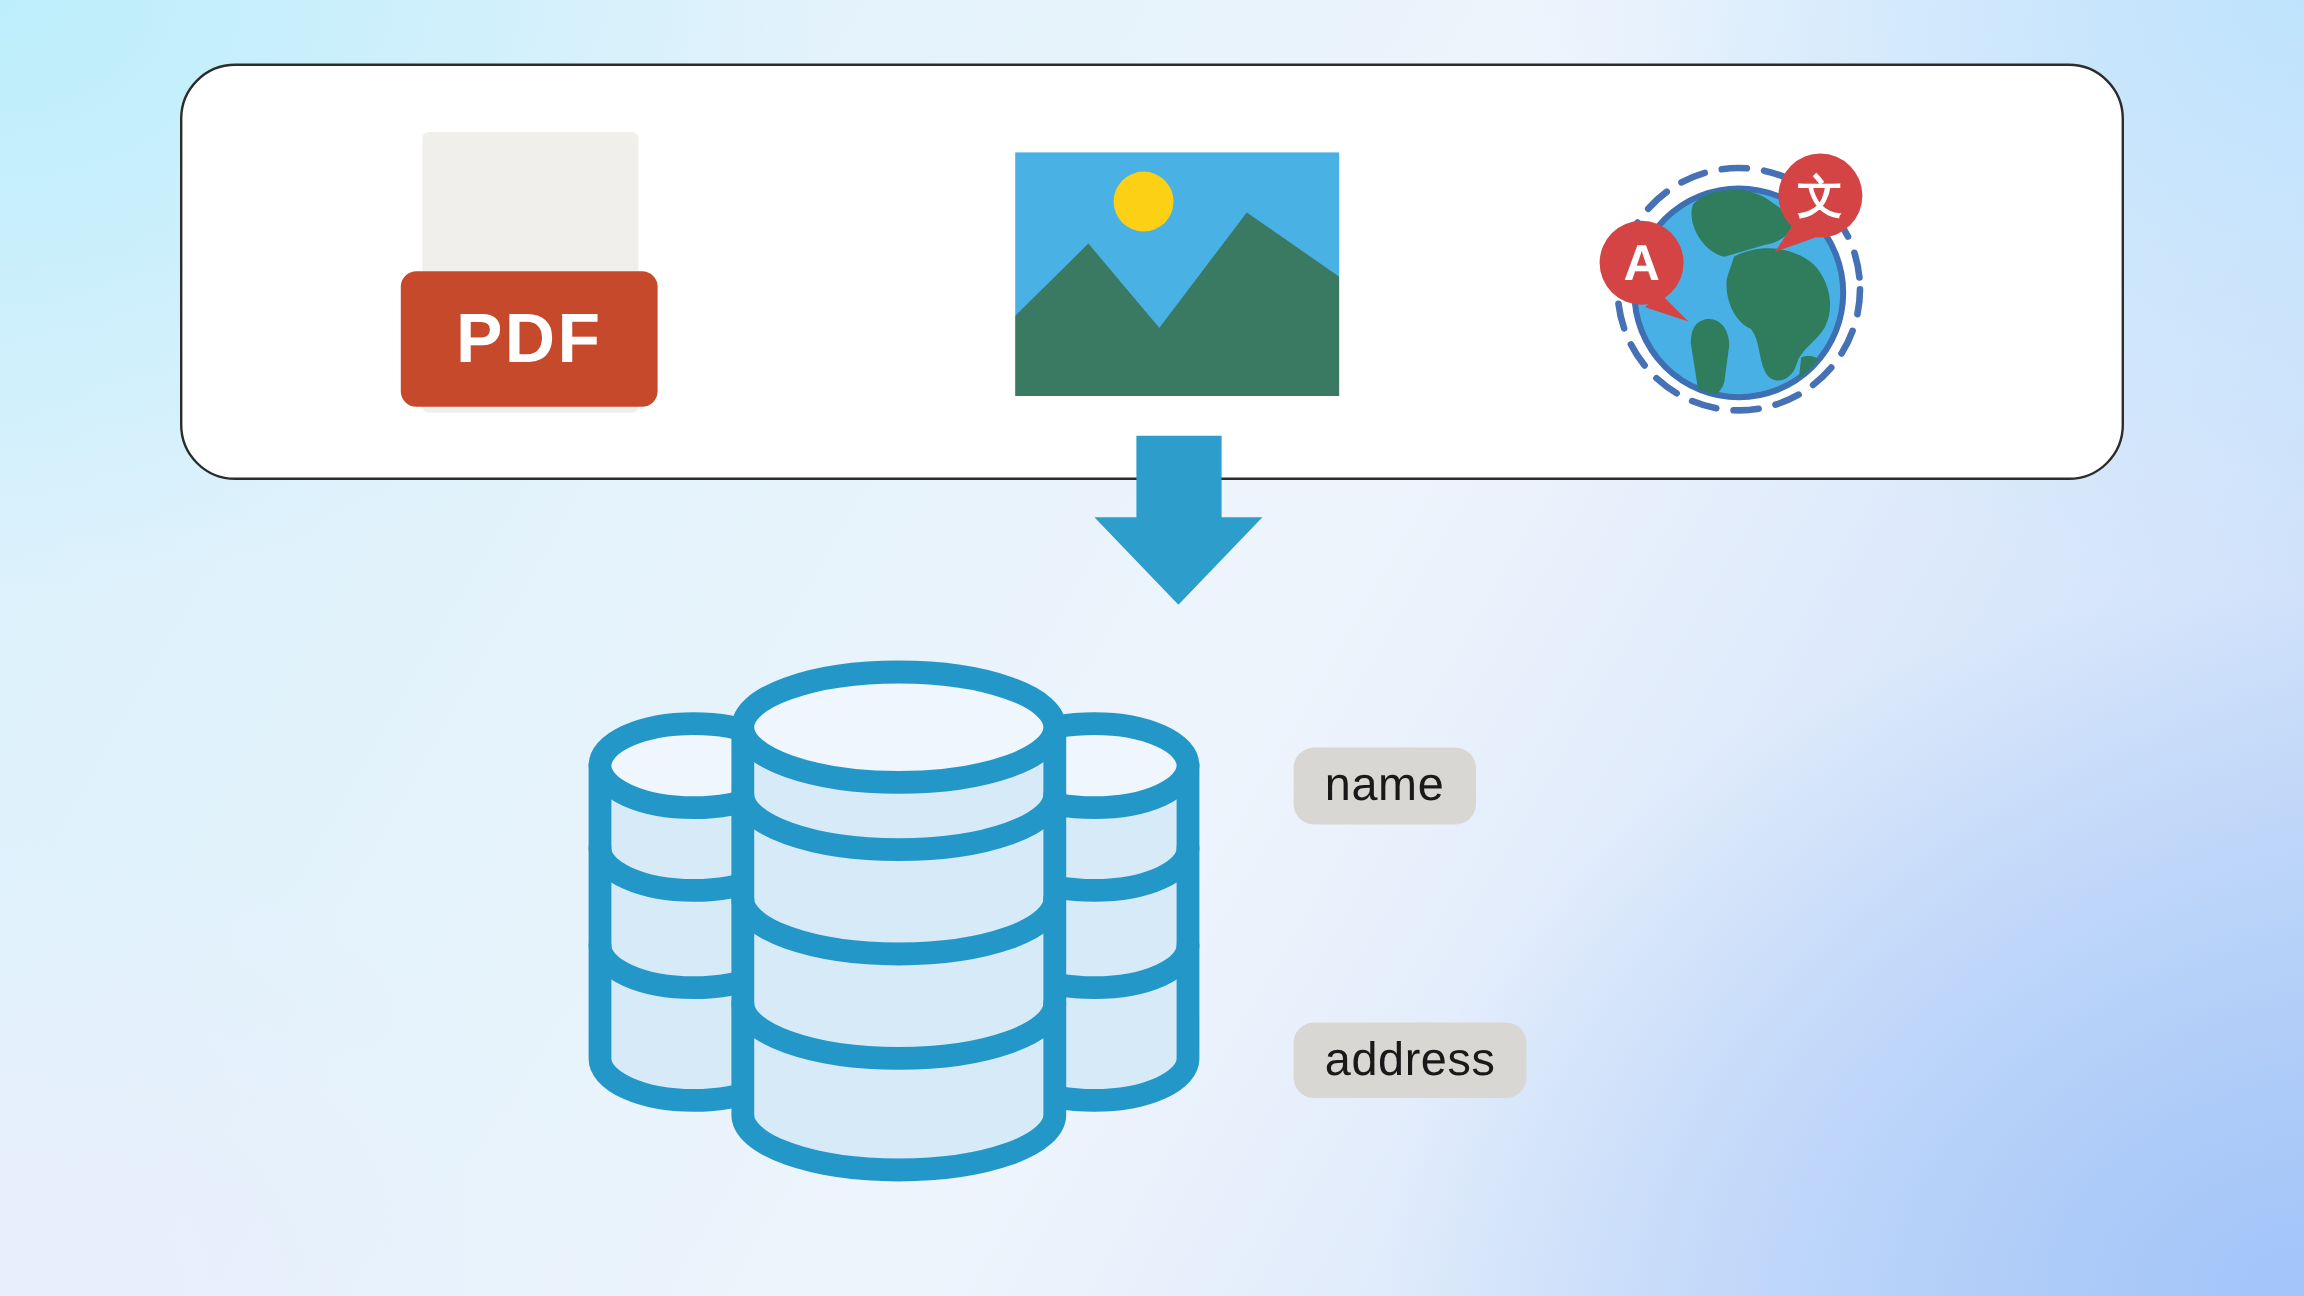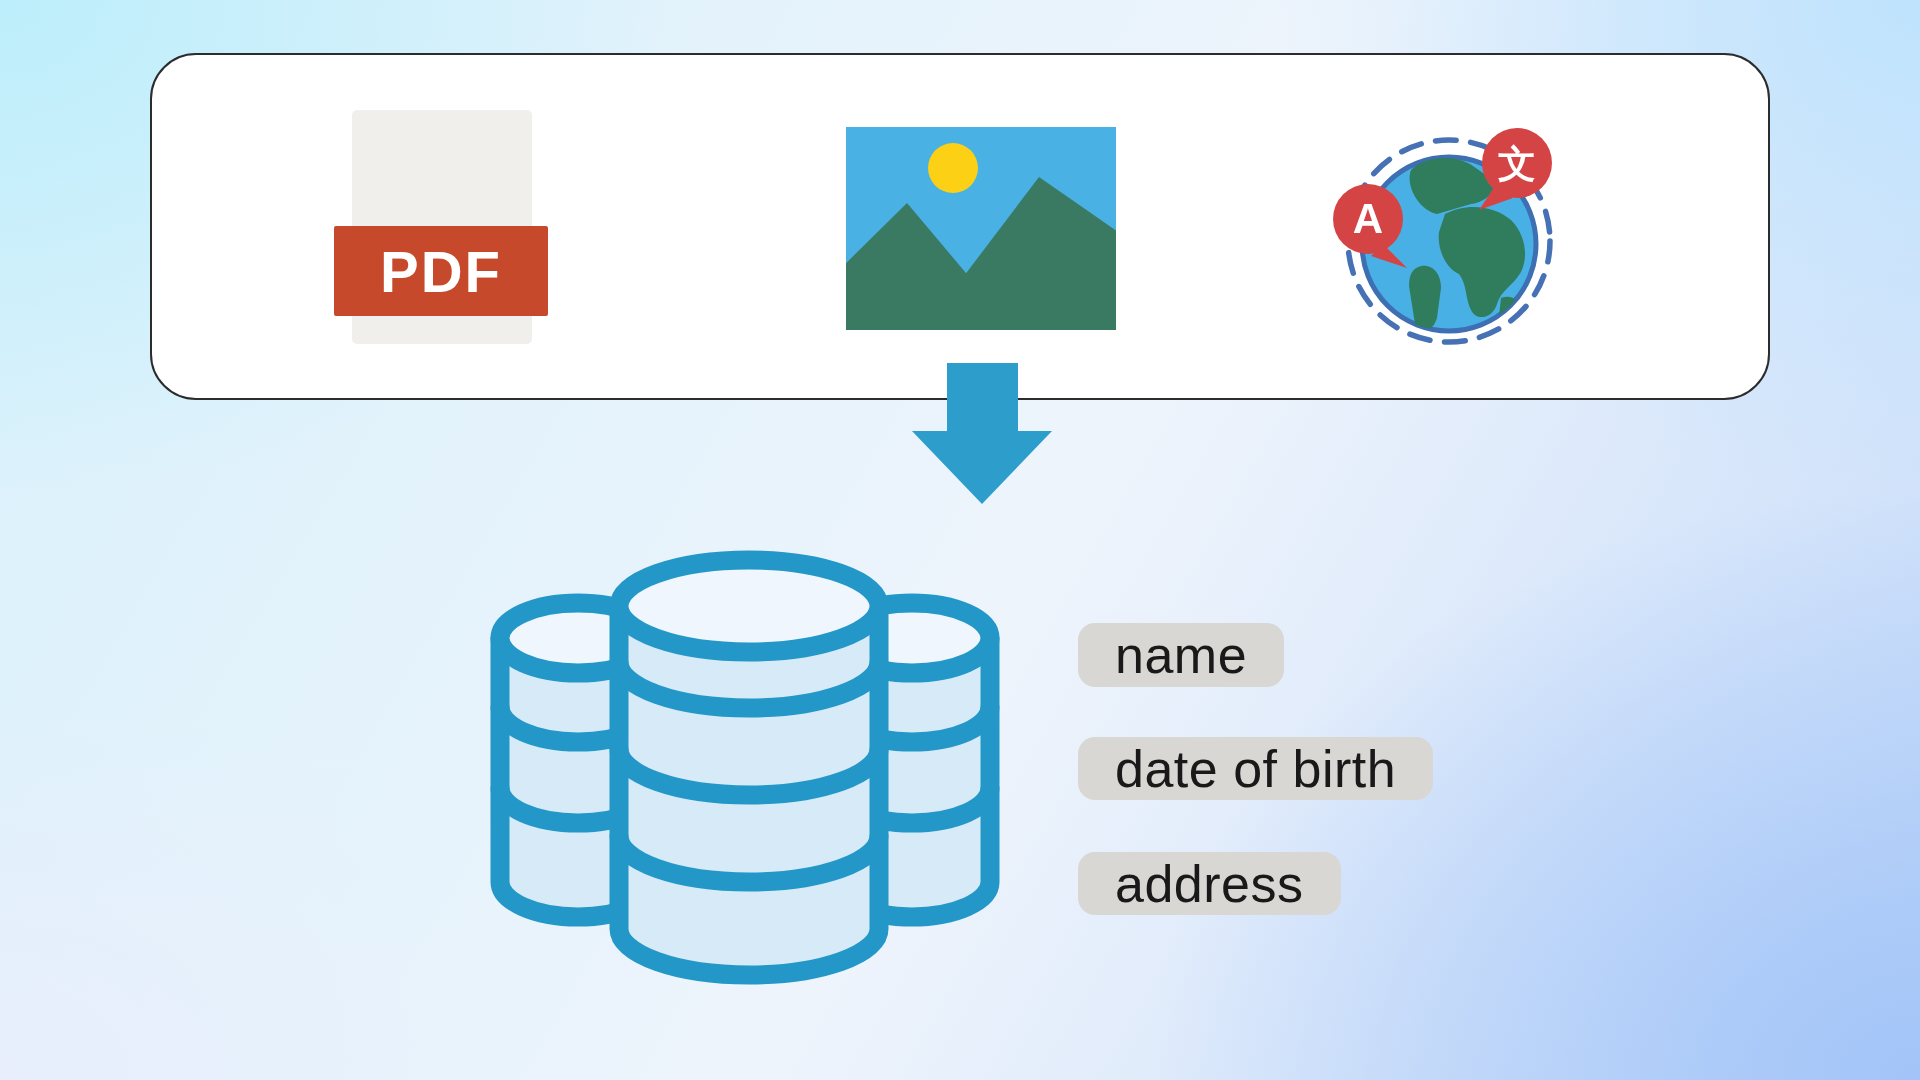--- a/index.html
+++ b/index.html
@@ -17,39 +17,39 @@
   .panel{
     position:absolute;left:150px;top:53px;width:1620px;height:347px;
     background:#ffffff;border:2px solid #2c2c2c;border-radius:46px;
     box-sizing:border-box;
   }
   
   .pdf{position:absolute;left:334px;top:110px;width:230px;height:234px;}
   .pdf-paper{position:absolute;left:18px;top:0;width:180px;height:234px;background:#f0efec;border-radius:5px;}
   .pdf-line{position:absolute;left:40px;width:136px;height:10px;border-radius:5px;background:#c6492c;}
   .pdf-banner{
-    position:absolute;left:0;top:116px;width:214px;height:90px;background:#c6492c;border-radius:2px;
+    position:absolute;left:0;top:116px;width:214px;height:113px;background:#c6492c;border-radius:13px;
     display:flex;align-items:center;justify-content:center;
   }
   .pdf-banner span{color:#ffffff;font-size:58px;font-weight:800;letter-spacing:2px;}
   
   .pic{position:absolute;left:846px;top:127px;width:270px;height:203px;background:#49b1e4;overflow:hidden;}
   .pic-sun{position:absolute;left:82px;top:16px;width:50px;height:50px;border-radius:50%;background:#fcd015;}
   .pic-mtns{position:absolute;left:0;top:0;}
   
   .globe{position:absolute;left:1325px;top:118px;width:240px;height:240px;}
   
   .arrow{position:absolute;left:910px;top:363px;z-index:5;}
   
   .db{position:absolute;left:485px;top:540px;}
   
   .pill{
     position:absolute;display:inline-flex;align-items:center;
-    height:63px;padding:0 37px;border-radius:17px;background:#d8d7d4;
-    color:#191919;font-size:52px;letter-spacing:0.5px;white-space:nowrap;
+    height:63px;padding:0 26px;border-radius:17px;background:#d8d7d4;
+    color:#191919;font-size:39px;letter-spacing:0.5px;white-space:nowrap;
   }
   .pill-name{left:1078px;top:623px;height:64px;}
   .pill-dob{left:1078px;top:737px;}
   .pill-address{left:1078px;top:852px;align-items:center;}
 </style>
 </head>
 <body>
 
 <div class="stage">
 
@@ -133,20 +133,17 @@
         <path d="M134,209 A130 46 0 0 0 394,209" fill="none"></path>
         <path d="M134,296 A130 46 0 0 0 394,296" fill="none"></path>
         <ellipse cx="264" cy="66" rx="130" ry="46" fill="#eff6fd"></ellipse>
       </g>
     </g>
   </svg>
 
   <div class="pill pill-name">
     <span>name</span>
   </div>
-  <div class="pill pill-dob">
-    <span>date of birth</span>
-  </div>
   <div class="pill pill-address">
     <span>address</span>
   </div>
 
 </div>
 
 </body></html>

